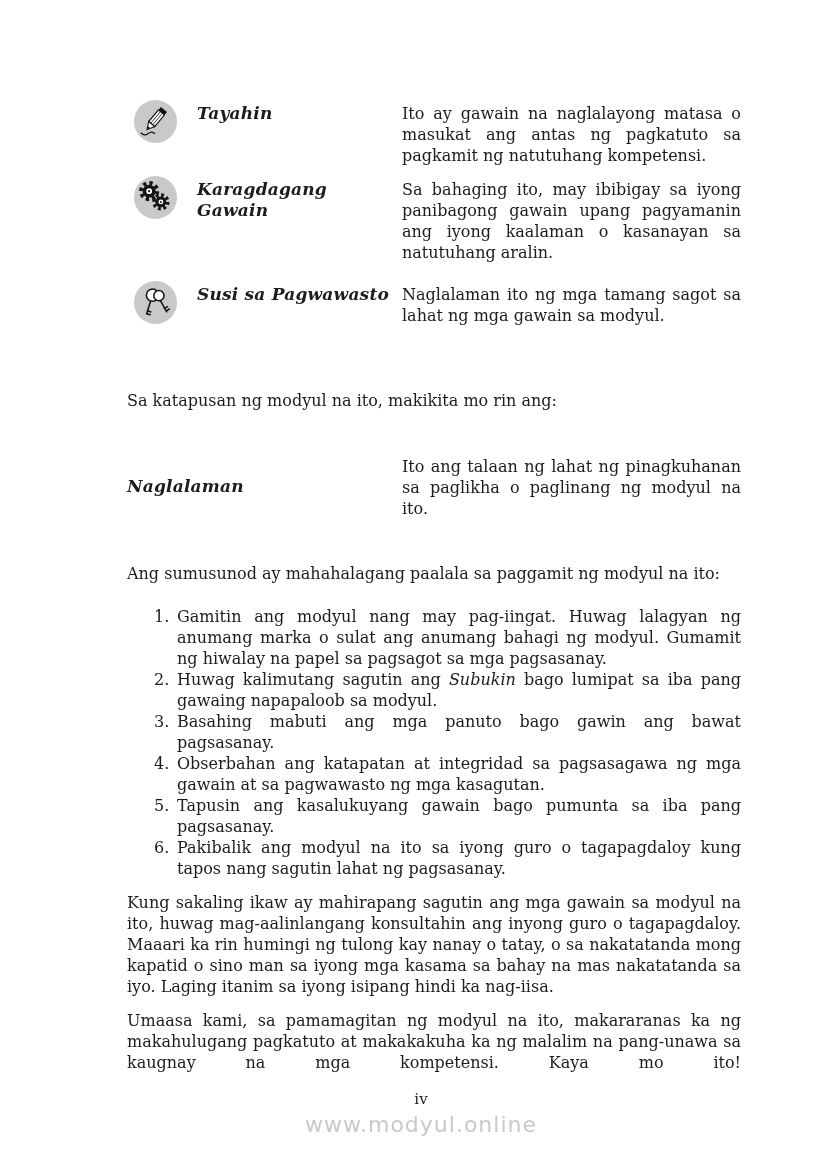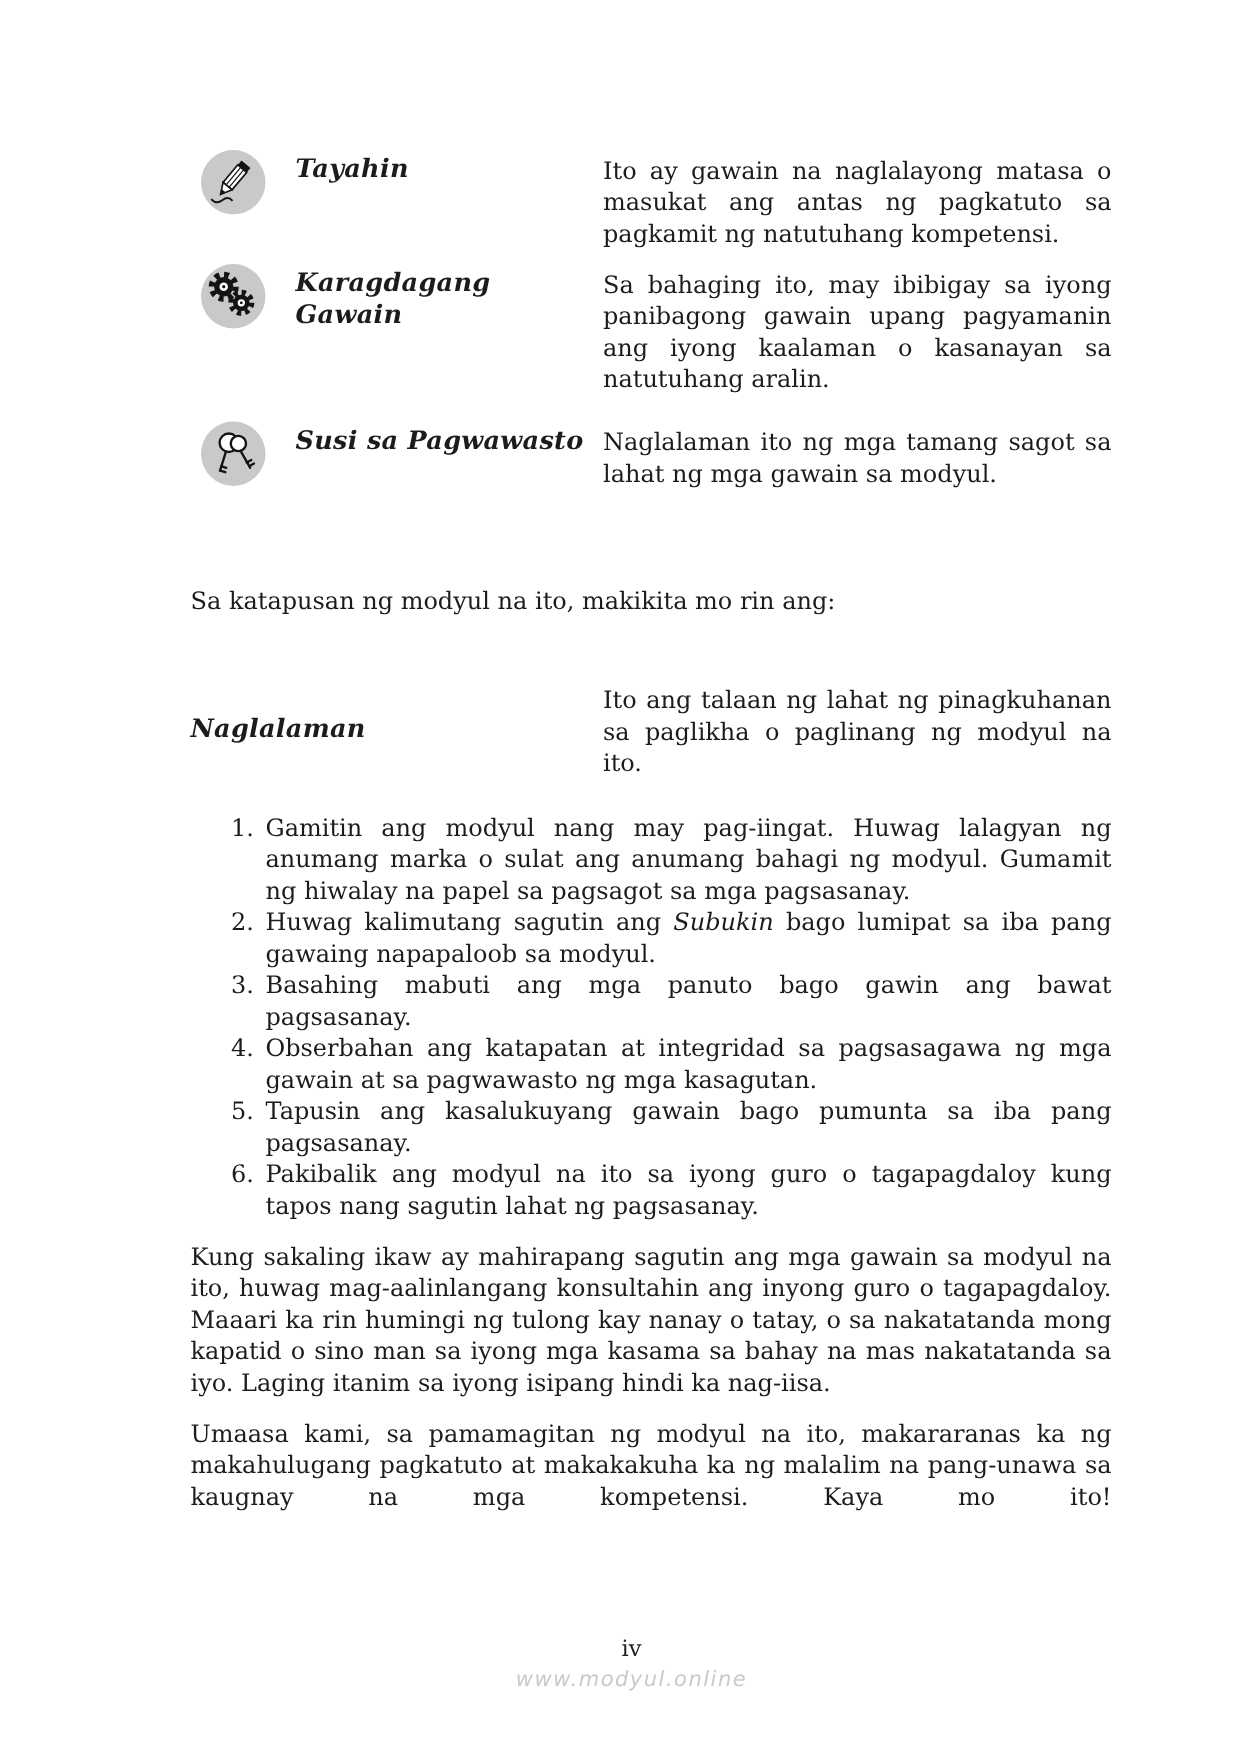--- a/index.html
+++ b/index.html
@@ -82,24 +82,23 @@
   .footer {
     position: absolute;
     left: 16px; right: 0;
     top: 1090px;
     text-align: center;
   }
   .page-number { font-size: 15px; color: #222222; }
   .watermark {
     margin-top: 4px;
     font-family: "DejaVu Sans", "Liberation Sans", sans-serif;
-    font-size: 14px;
+    font-size: 22px;
     color: #c9c9c9;
     letter-spacing: 1px;
-    font-style: italic;
   }
   i { font-style: italic; }
 </style>
 </head>
 <body>
 
 <div class="content">
 
   <div class="icon-table body-text">
 
@@ -169,20 +168,21 @@
 
   </div>
 
   <p class="intro-line body-text">Sa katapusan ng modyul na ito, makikita mo rin ang:</p>
 
   <div class="sanggunian-row body-text">
     <div class="row-label">Naglalaman</div>
     <div class="row-desc">Ito ang talaan ng lahat ng pinagkuhanan sa paglikha o paglinang ng modyul na ito.</div>
   </div>
 
+  <p class="paalala-line body-text">Ang sumusunod ay mahahalagang paalala sa paggamit ng modyul na ito:</p>
 
   <ol class="reminders body-text">
     <li>
       <span class="li-num">1.</span>
       <span class="li-text"><span>Gamitin ang modyul nang may pag-iingat. Huwag lalagyan ng anumang marka o sulat ang anumang bahagi ng modyul. Gumamit ng hiwalay na papel sa pagsagot sa mga pagsasanay.</span><i></i><span></span></span>
     </li>
     <li>
       <span class="li-num">2.</span>
       <span class="li-text"><span>Huwag kalimutang sagutin ang </span><i>Subukin</i><span> bago lumipat sa iba pang gawaing napapaloob sa modyul.</span></span>
     </li>

